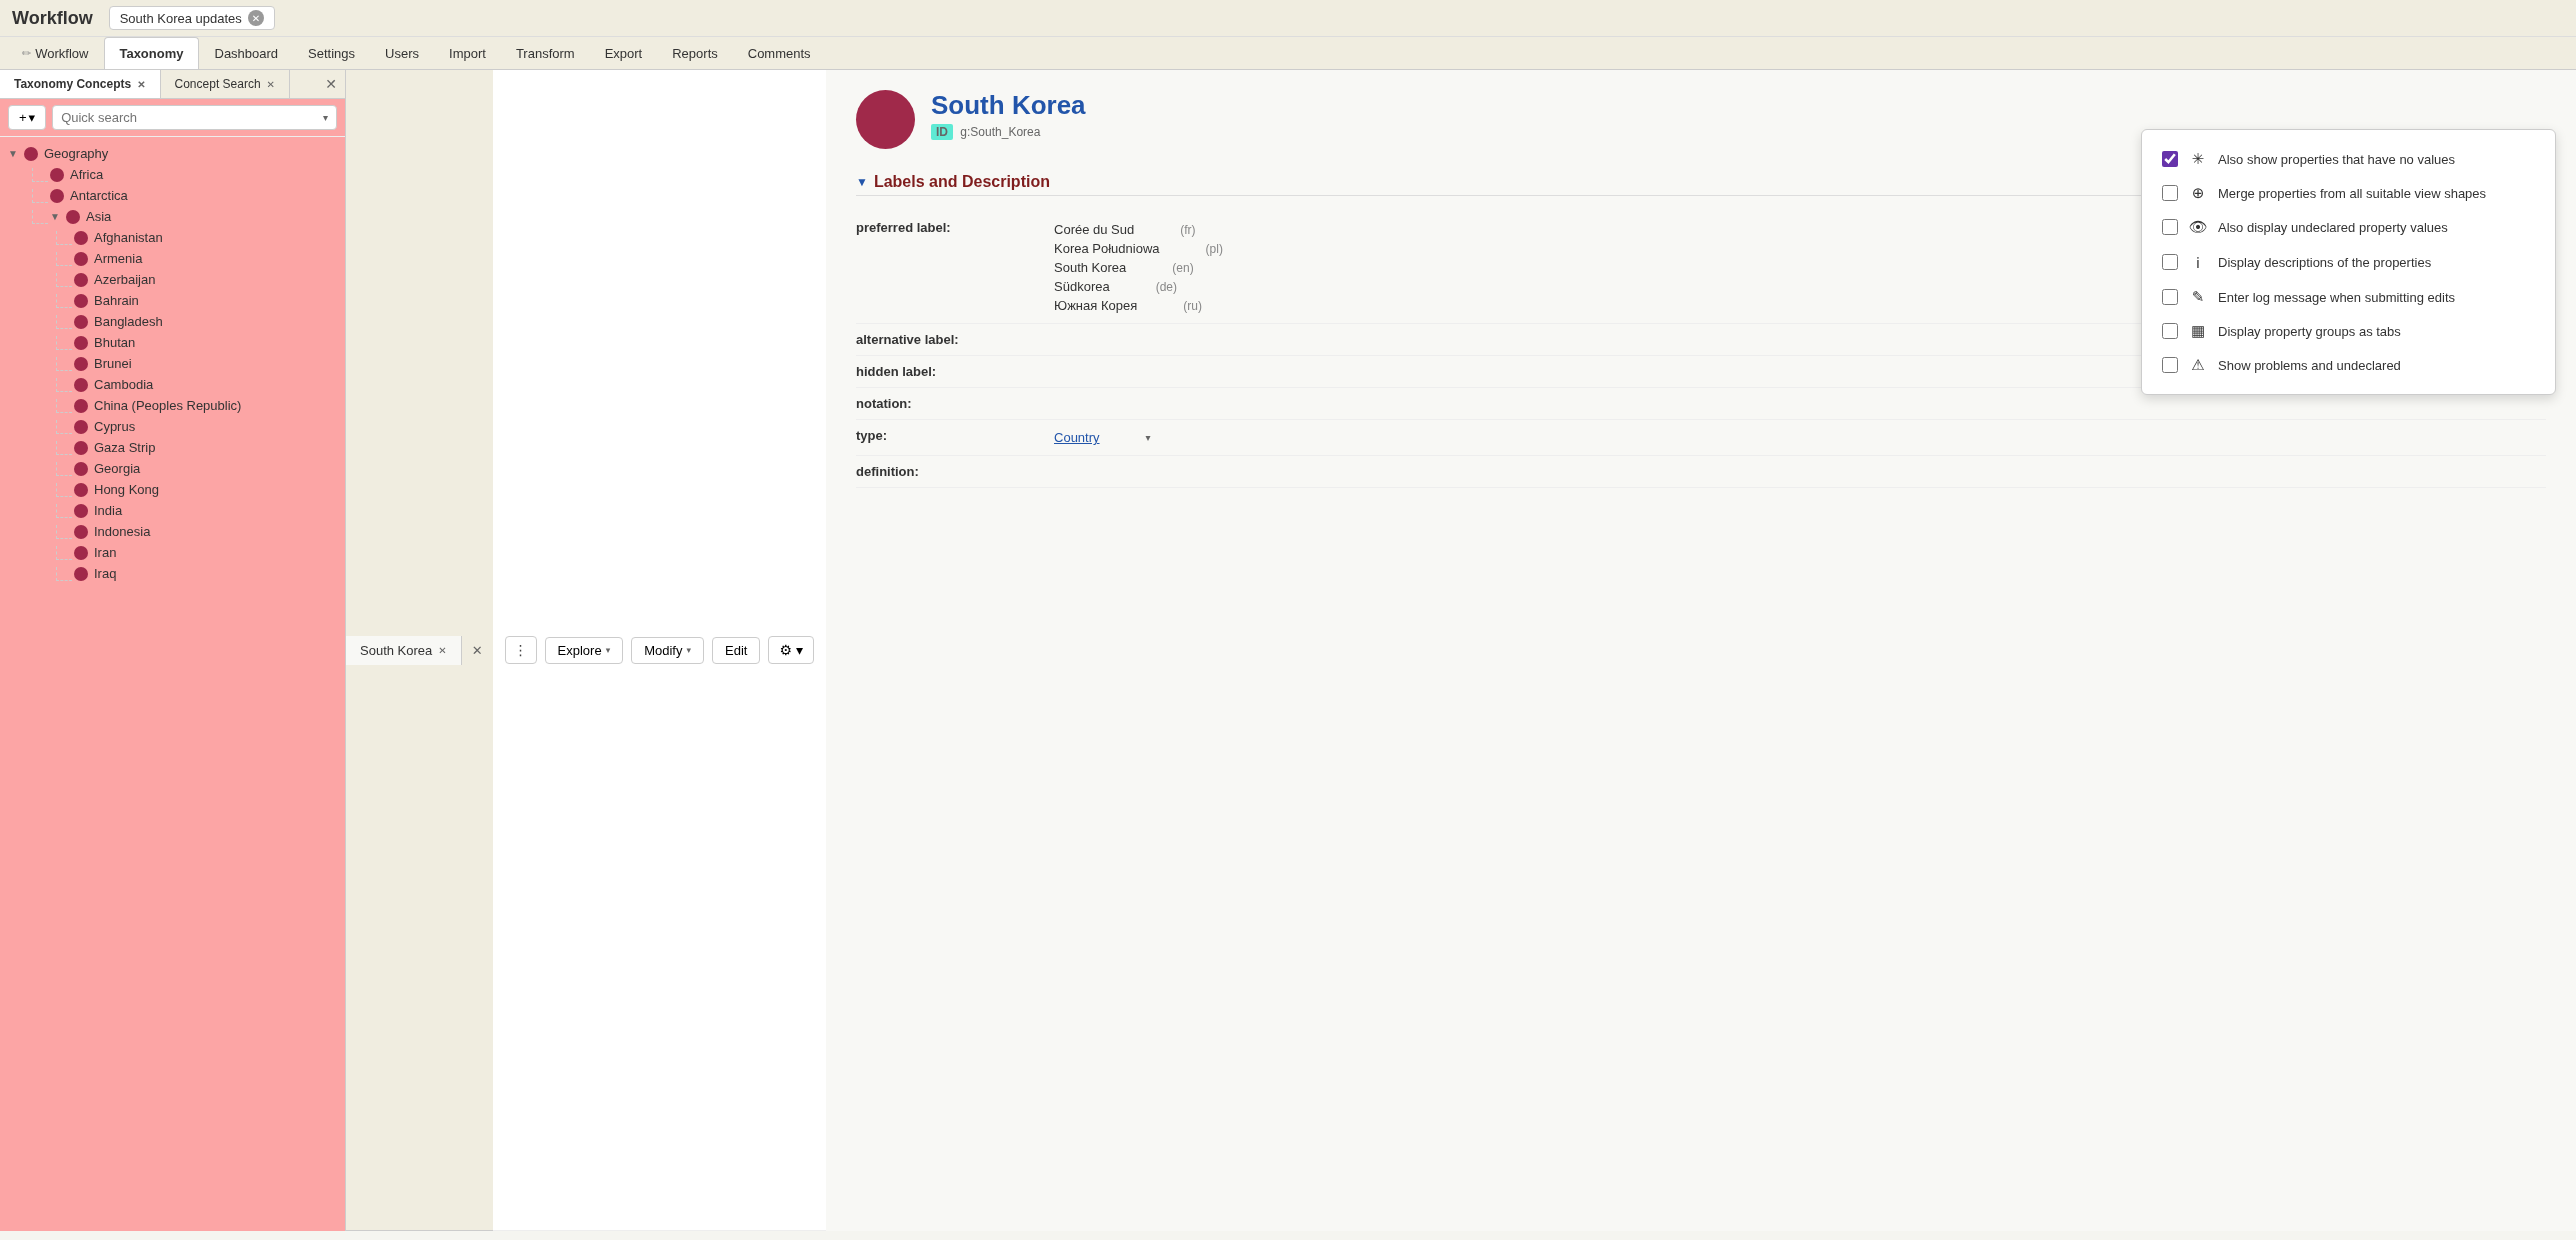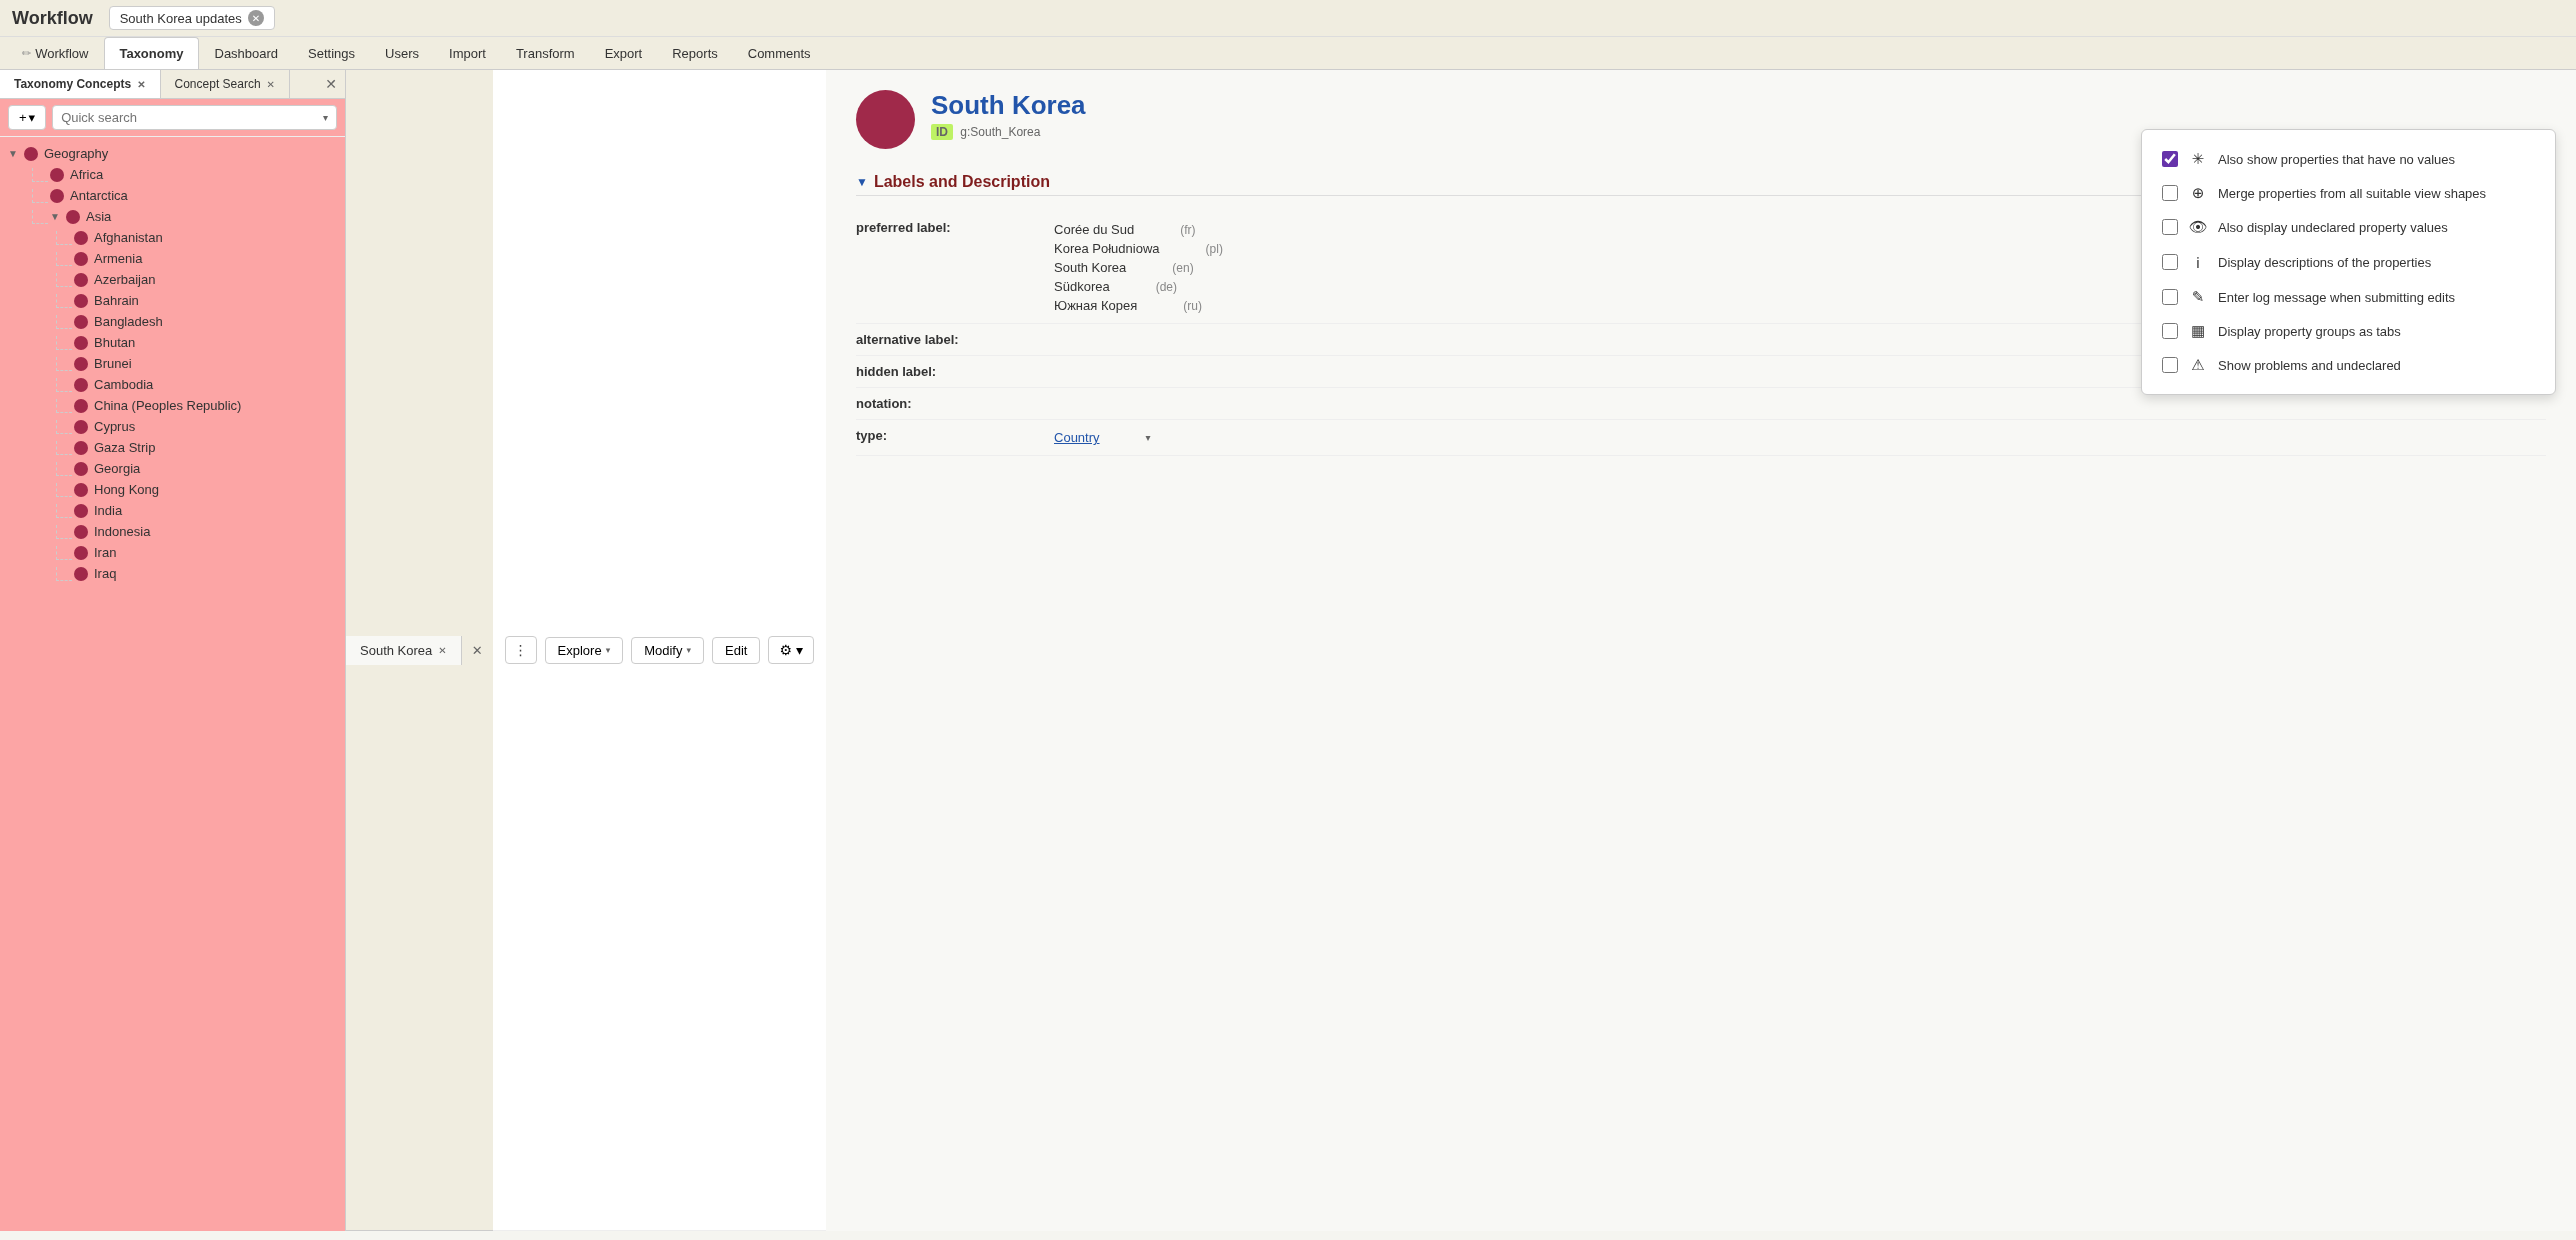--- a/index.html
+++ b/index.html
@@ -286,21 +286,21 @@
       font-weight: bold;
       color: #2255aa;
       margin-bottom: 4px;
     }
     .concept-id {
       font-size: 12px;
       color: #666;
     }
     .concept-id .id-label {
       font-weight: bold;
-      background: #bef264;
+      background: #5eead4;
       padding: 1px 5px;
       border-radius: 2px;
       margin-right: 4px;
     }
 
     
     .section-header {
       display: flex;
       align-items: center;
       gap: 6px;
@@ -660,20 +660,24 @@
         <div class="prop-row">
           <div class="prop-label">type:</div>
           <div class="prop-values">
             <div class="prop-value-row">
               <span class="type-link">Country</span>
               <span class="dropdown-small">▾</span>
             </div>
           </div>
         </div>
 
+        <div class="prop-row">
+          <div class="prop-label">definition:</div>
+          <div class="prop-values"></div>
+        </div>
       </div>
 
       <div id="settings-dropdown">
         <div class="dropdown-option">
           <input type="checkbox" checked="" style="">
           <span class="opt-icon">✳</span>
           <span class="opt-label">Also show properties that have no values</span>
         </div>
         <div class="dropdown-option">
           <input type="checkbox" style="">

